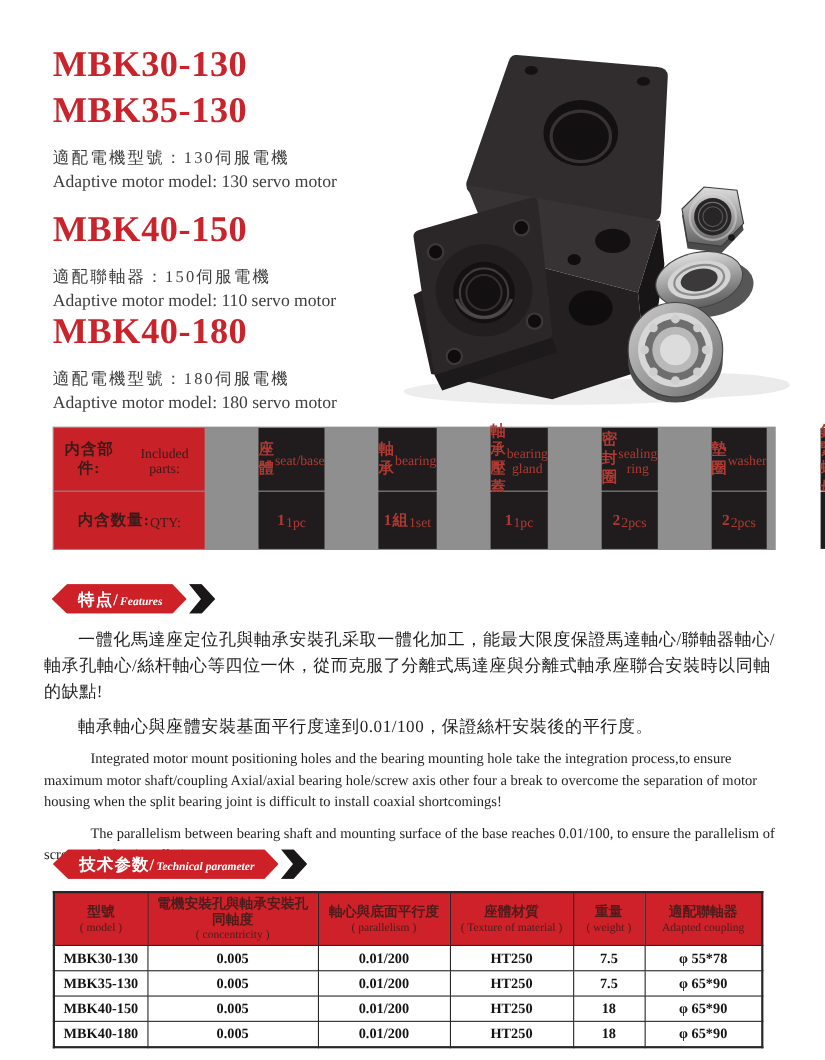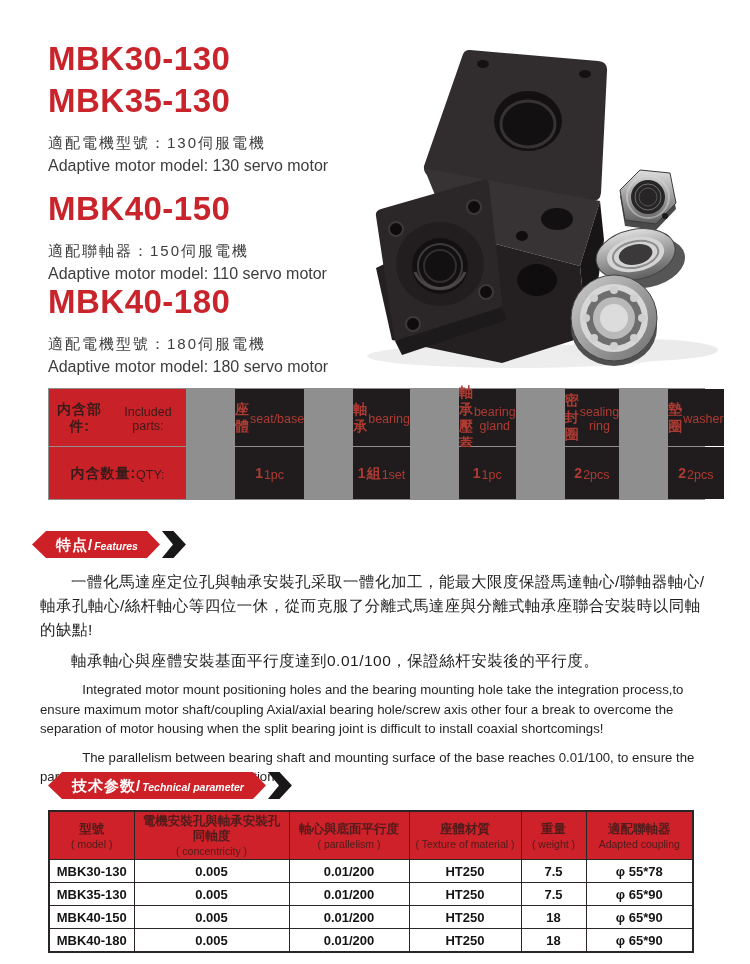--- a/index.html
+++ b/index.html
@@ -1,17 +1,17 @@
 <!DOCTYPE html>
 <html><head>
 <meta charset="utf-8">
 <style>
   html,body{margin:0;padding:0;background:#ffffff;}
   .page{position:relative;width:750px;height:964px;background:#ffffff;overflow:hidden;
-        font-family:Liberation Sans, sans-serif;color:#222;}
+        font-family:Liberation Serif, serif;color:#222;}
 
   
   .model-group{position:absolute;left:48px;}
   #group1{top:38px;} #group2{top:188px;} #group3{top:281px;}
   .model-title{color:#c9242b;font-size:33px;font-weight:bold;line-height:42px;letter-spacing:.5px;}
   .model-zh{font-size:15px;color:#3d3d3d;margin-top:12px;letter-spacing:2px;}
   .model-en{font-size:16px;color:#3d3d3d;margin-top:4px;}
 
   
   .photo{position:absolute;left:352px;top:18px;width:398px;height:362px;}
@@ -21,21 +21,21 @@
     display:grid;grid-template-columns:137px repeat(6,1fr);grid-template-rows:57px 52px;
     gap:1px;background:#8f8f8f;border:1px solid #8f8f8f;box-sizing:border-box;}
   .pcell{display:flex;flex-direction:row;justify-content:center;align-items:center;text-align:center;}
   .pcell.red{background:#c92128;color:#3a1b1a;}
   .pcell.dark{background:#201c1d;color:#ad3b33;margin-left:48px;}
   .pcell .zh{font-size:14px;font-weight:bold;letter-spacing:1px;line-height:17px;}
   .pcell .en{font-size:12.5px;margin-top:3px;line-height:14px;}
 
   
   .badge{position:absolute;display:flex;align-items:center;}
-  #features-badge{left:32px;top:531px;align-items:flex-end;}
+  #features-badge{left:47px;top:531px;align-items:flex-end;}
   #tech-badge{left:48px;top:772px;}
   .badge-shape{height:27px;background:#ce2027;color:#fff;display:flex;align-items:baseline;
     justify-content:center;padding:5px 22px 0 24px;box-sizing:border-box;
     clip-path:polygon(0 50%,14px 0,calc(100% - 13px) 0,100% 50%,calc(100% - 13px) 100%,14px 100%);}
   .badge-zh{font-size:15px;font-weight:bold;letter-spacing:1px;}
   .badge-en{font-size:10.5px;font-weight:bold;font-style:italic;margin-left:1px;}
   .badge-chev{width:24px;height:27px;margin-left:2px;background:#1a1718;
     clip-path:polygon(0 0,48% 0,100% 50%,48% 100%,0 100%,46% 50%);}
 
   

